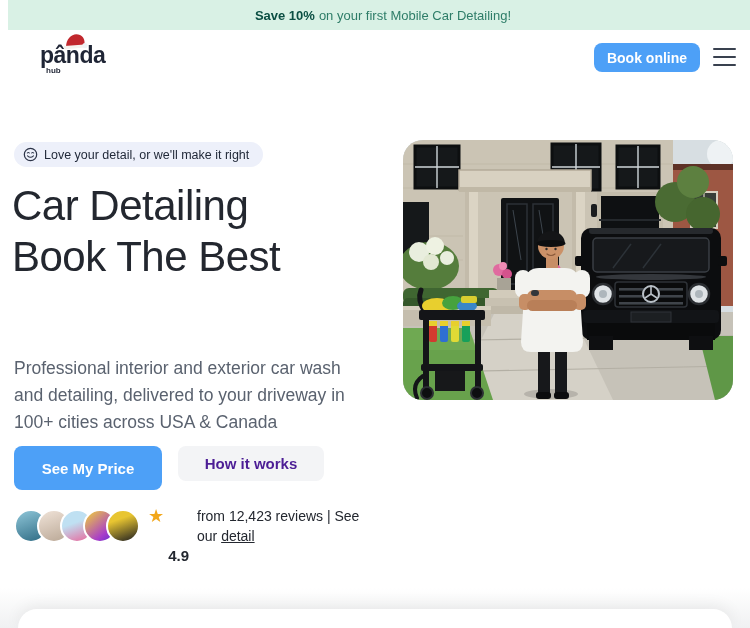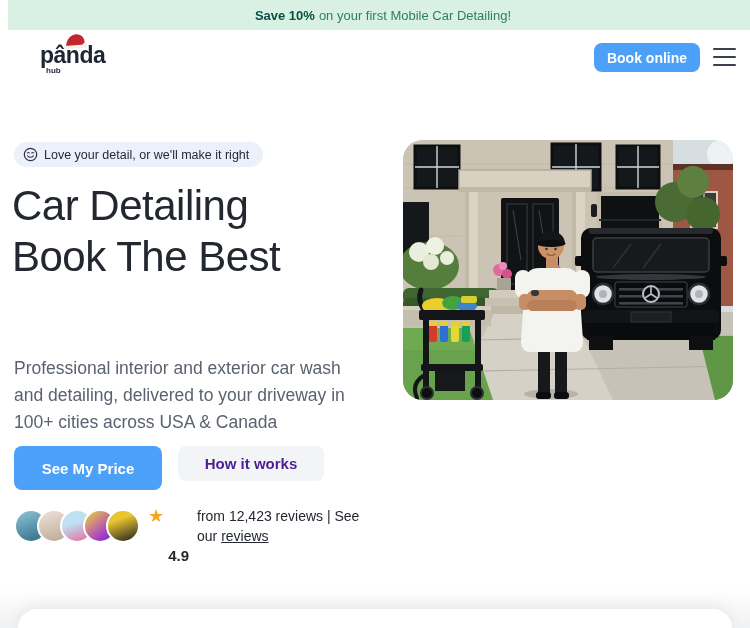--- a/index.html
+++ b/index.html
@@ -120,21 +120,21 @@
       <div class="avatar av2"></div>
       <div class="avatar av3"></div>
       <div class="avatar av4"></div>
       <div class="avatar av5"></div>
     </div>
     <div class="rating-block">
       <span class="star">★</span>
       <span class="rating-num">4.9</span>
       <span class="rating-text">
         <span>from 12,423 reviews | See our</span>
-        <a>reviews</a>
+        <a>detail</a>
       </span>
     </div>
   </div>
 
   <div class="hero-photo">
     <svg width="330" height="260" viewBox="0 0 330 260">
 
       <rect x="0" y="0" width="330" height="260" fill="#d7dee2"></rect>
       <circle cx="318" cy="14" r="14" fill="#eef2f4"></circle>
 

